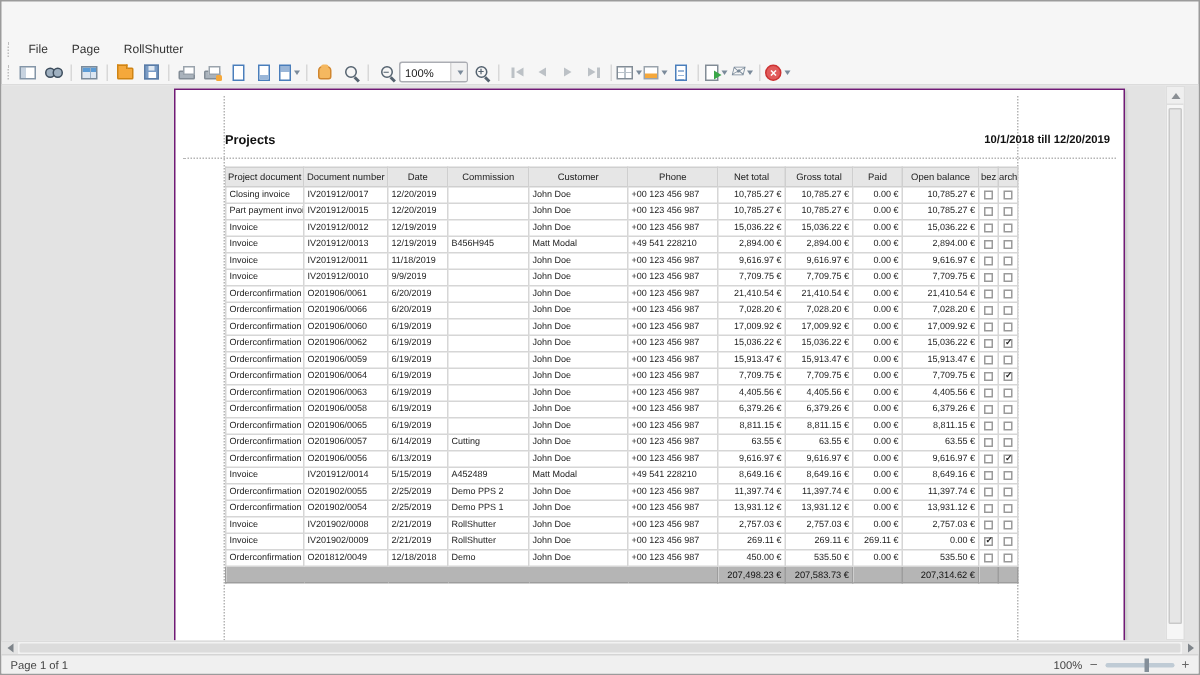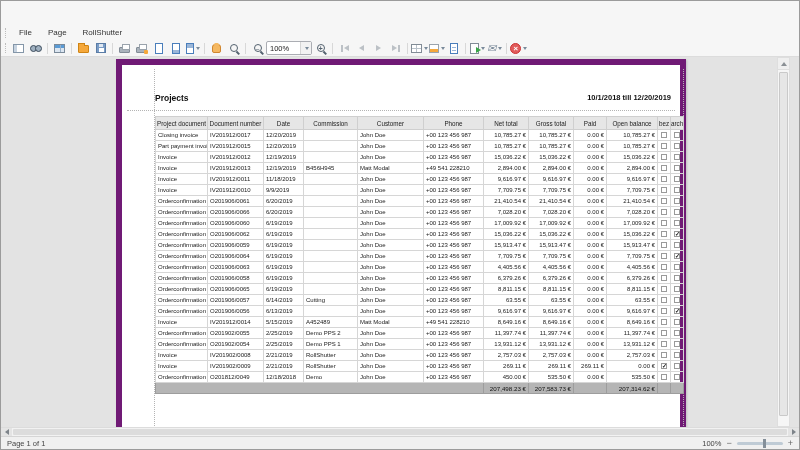--- a/index.html
+++ b/index.html
@@ -65,21 +65,21 @@
   .ic-color::after { content:""; position:absolute; left:0; right:0; bottom:0; height:3px; background:#f5a83b; }
   .ic-doc { width:8px; height:11px; background:#fff; border:1px solid #4a7ebb;
      background-image:repeating-linear-gradient(#fff 0 1px,#9ab6d8 1px 2px,#fff 2px 3px); background-size:4px 8px; background-position:1px 2px; background-repeat:no-repeat; }
   .ic-export { width:9px; height:11px; background:#fff; border:1px solid #828c96; }
   .ic-export::after { content:""; position:absolute; right:-3px; bottom:0; width:0; height:0; border-left:5px solid #3aa648; border-top:3px solid transparent; border-bottom:3px solid transparent; }
   .ic-mail { font-size:11px; color:#7a8a9a; line-height:11px; }
   .ic-close { width:11px; height:11px; border-radius:50%; background:#e15b5b; border:1px solid #c33; color:#fff; font-size:8px; font-weight:bold; display:flex; align-items:center; justify-content:center; line-height:9px; }
 
   
   .preview { flex:1; position:relative; background:#e3e3e3; overflow:hidden; }
-  .page { position:absolute; left:115px; top:2px; width:570px; height:383px; background:#fff; border:6px solid #701a75; box-shadow:1px 1px 2px rgba(0,0,0,.15); }
+  .page { position:absolute; left:115px; top:2px; width:634px; height:383px; background:#fff; border:1px solid #701a75; box-shadow:1px 1px 2px rgba(0,0,0,.15); }
   .mline-v { position:absolute; top:4px; bottom:4px; border-left:1px dotted #b4b4b4; }
   .mline-h { position:absolute; left:5px; right:5px; border-top:1px dotted #b4b4b4; }
   .rep-head { position:absolute; left:33px; right:9px; top:28px; display:flex; justify-content:space-between; }
   .rep-title { font-size:8.5px; font-weight:bold; color:#111; }
   .rep-range { font-size:7.5px; font-weight:bold; color:#111; }
 
   table.rep { position:absolute; left:33px; top:51px; width:528px; border-collapse:collapse; table-layout:fixed; }
   table.rep col.c0{width:52px} col.c1{width:56px} col.c2{width:40px} col.c3{width:54px} col.c4{width:66px} col.c5{width:60px}
   col.c6{width:45px} col.c7{width:45px} col.c8{width:33px} col.c9{width:51px} col.c10{width:13px} col.c11{width:13px}
   table.rep th { height:13px; background:#e6e6e6; border:1px solid #cfcfcf; font-size:6.3px; font-weight:normal; color:#222; text-align:center; overflow:hidden; white-space:nowrap; }

